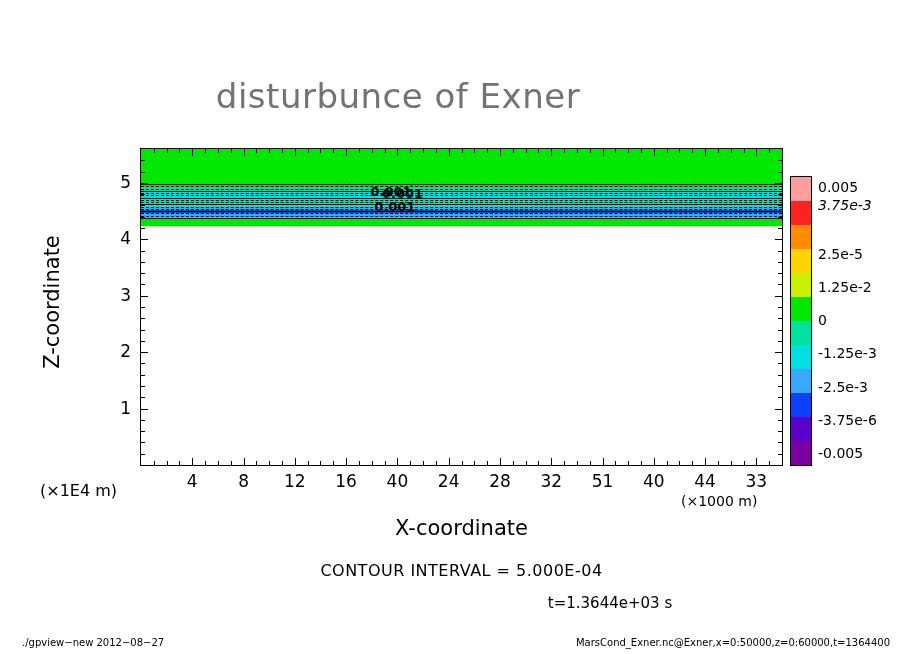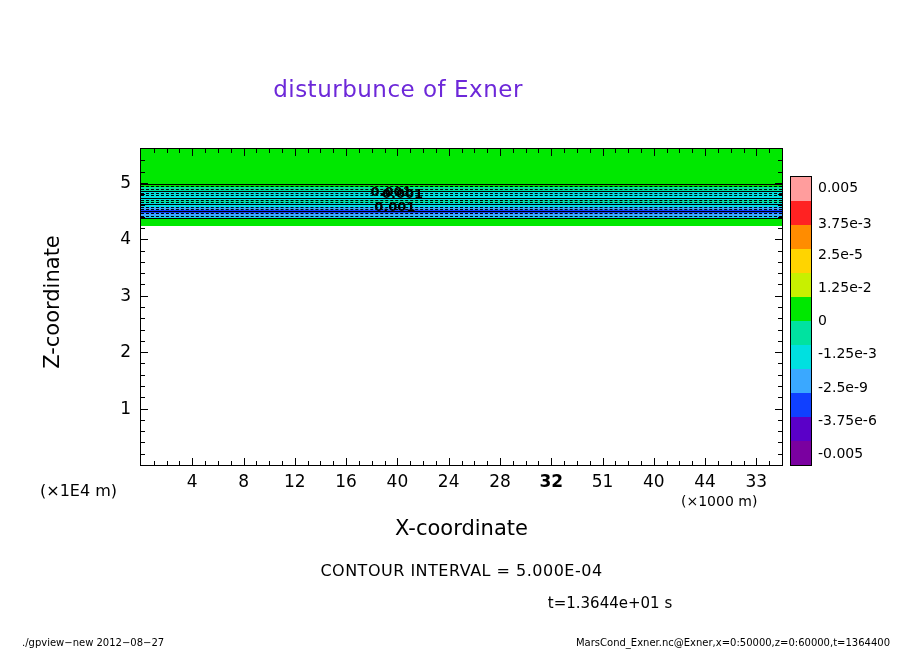--- a/index.html
+++ b/index.html
@@ -7,23 +7,23 @@
     width:904px;height:654px;
     background:#ffffff;
     font-family:"DejaVu Sans", sans-serif;
     position:relative;
     overflow:hidden;
   }
   .abs{position:absolute;}
   #title{
     left:0;top:76px;width:796px;
     text-align:center;
-    font-size:23px;
+    font-size:34px;
     letter-spacing:0.5px;
-    color:#6d28d9;
+    color:#737373;
   }
   
   #plot-frame{
     left:140px;top:148px;width:643px;height:318px;
     border:1px solid #000;
     box-sizing:border-box;
     background:#ffffff;
     overflow:hidden;
   }
   
@@ -286,21 +286,21 @@
     <div class="tick-r-min" style="top: 11.2857px;"></div>
   </div>
 
 <div class="abs" id="ylabel">Z-coordinate</div>
 
 <div class="abs" id="xlabel">X-coordinate</div>
 <div class="abs" id="xunit">(×1E4 m)</div>
 <div class="abs" id="xunit2">(×1000 m)</div>
 
 <div class="abs" id="contour-note">CONTOUR INTERVAL = 5.000E-04</div>
-<div class="abs" id="timestamp">t=1.3644e+01 s</div>
+<div class="abs" id="timestamp">t=1.3644e+03 s</div>
 
 <div id="colorbar" class="abs">
     <div class="cb-seg" style="height: 24px; background: rgb(255, 157, 157);"></div>
     <div class="cb-seg" style="height: 24px; background: rgb(255, 34, 34);"></div>
     <div class="cb-seg" style="height: 24px; background: rgb(255, 140, 0);"></div>
     <div class="cb-seg" style="height: 24px; background: rgb(255, 212, 0);"></div>
     <div class="cb-seg" style="height: 24px; background: rgb(200, 240, 0);"></div>
     <div class="cb-seg" style="height: 24px; background: rgb(0, 232, 0);"></div>
     <div class="cb-seg" style="height: 24px; background: rgb(0, 226, 160);"></div>
     <div class="cb-seg" style="height: 24px; background: rgb(0, 224, 224);"></div>
@@ -314,34 +314,34 @@
 <div class="abs" id="footer-left">./gpview−new   2012−08−27</div>
 <div class="abs" id="footer-right">MarsCond_Exner.nc@Exner,x=0:50000,z=0:60000,t=1364400</div>
 
 <div class="xlab" style="left: 172.28px; top: 471px; width: 40px;">4</div>
 <div class="xlab" style="left: 223.56px; top: 471px; width: 40px;">8</div>
 <div class="xlab" style="left: 274.84px; top: 471px; width: 40px;">12</div>
 <div class="xlab" style="left: 326.12px; top: 471px; width: 40px;">16</div>
 <div class="xlab" style="left: 377.4px; top: 471px; width: 40px;">40</div>
 <div class="xlab" style="left: 428.68px; top: 471px; width: 40px;">24</div>
 <div class="xlab" style="left: 479.96px; top: 471px; width: 40px;">28</div>
-<div class="xlab" style="left: 531.24px; top: 471px; width: 40px; font-weight: bold;">32</div>
+<div class="xlab" style="left: 531.24px; top: 471px; width: 40px;">32</div>
 <div class="xlab" style="left: 582.52px; top: 471px; width: 40px;">51</div>
 <div class="xlab" style="left: 633.8px; top: 471px; width: 40px;">40</div>
 <div class="xlab" style="left: 685.08px; top: 471px; width: 40px;">44</div>
 <div class="xlab" style="left: 736.36px; top: 471px; width: 40px;">33</div>
 <div class="ylab" style="left: 93px; top: 397.571px; width: 38px;">1</div>
 <div class="ylab" style="left: 93px; top: 341.143px; width: 38px;">2</div>
 <div class="ylab" style="left: 93px; top: 284.714px; width: 38px;">3</div>
 <div class="ylab" style="left: 93px; top: 228.286px; width: 38px;">4</div>
 <div class="ylab" style="left: 93px; top: 171.857px; width: 38px;">5</div>
 <div class="contour-label" style="left: 370.426px; top: 183.886px;">0.001</div>
 <div class="contour-label" style="left: 381.964px; top: 186.143px;">0.001</div>
 <div class="contour-label" style="left: 374.272px; top: 198.557px;">0.001</div>
 <div class="cb-tick-label" style="top: 179px;">0.005</div>
-<div class="cb-tick-label" style="top: 215px;">3.75e-3</div>
+<div class="cb-tick-label" style="top: 197px; font-style: italic;">3.75e-3</div>
 <div class="cb-tick-label" style="top: 245.5px;">2.5e-5</div>
 <div class="cb-tick-label" style="top: 278.75px;">1.25e-2</div>
 <div class="cb-tick-label" style="top: 312px;">0</div>
 <div class="cb-tick-label" style="top: 345.25px;">-1.25e-3</div>
-<div class="cb-tick-label" style="top: 378.5px;">-2.5e-9</div>
+<div class="cb-tick-label" style="top: 378.5px;">-2.5e-3</div>
 <div class="cb-tick-label" style="top: 411.75px;">-3.75e-6</div>
 <div class="cb-tick-label" style="top: 445px;">-0.005</div>
 
 </body></html>

